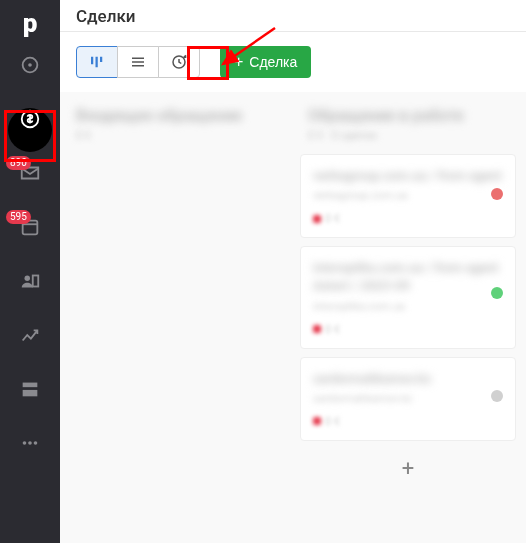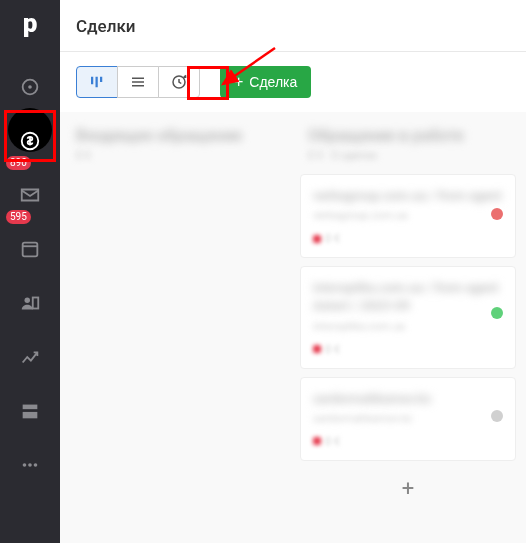--- a/index.html
+++ b/index.html
@@ -1,26 +1,26 @@
 <!DOCTYPE html>
 <html><head>
 <meta charset="utf-8">
 <style>
   * { box-sizing: border-box; margin: 0; padding: 0; }
   body { font-family: -apple-system, BlinkMacSystemFont, "Segoe UI", Roboto, sans-serif; background: #fff; width: 526px; height: 543px; overflow: hidden; position: relative; }
   .app { display: flex; height: 100%; }
   .sidebar { width: 60px; background: #2b2b31; display: flex; flex-direction: column; align-items: center; padding-top: 10px; color: #8a8a8f; position: relative; }
   .logo { color: #fff; font-weight: 900; font-size: 26px; margin-bottom: 18px; line-height: 1; }
-  .side-icon { width: 44px; height: 44px; display: flex; align-items: flex-end; justify-content: center; margin-bottom: 10px; position: relative; cursor: pointer; border-radius: 4px; }
+  .side-icon { width: 44px; height: 44px; display: flex; align-items: flex-start; justify-content: center; margin-bottom: 10px; position: relative; cursor: pointer; border-radius: 4px; }
   .side-icon svg { width: 22px; height: 22px; }
   .side-icon.active { background: #000; border-radius: 50%; }
   .side-icon .badge { position: absolute; top: -6px; left: -2px; background: #e5394d; color: #fff; font-size: 10px; line-height: 14px; padding: 0 4px; border-radius: 7px; min-width: 14px; text-align: center; }
   .active-frame { position: absolute; top: 110px; left: 4px; width: 52px; height: 52px; border: 3px solid #ff0000; pointer-events: none; }
   .main { flex: 1; display: flex; flex-direction: column; background: #fff; }
-  .title-bar { height: 52px; display: flex; align-items: center; padding: 0 16px; border-bottom: 1px solid #e8e8e8; font-size: 17px; color: #333; font-weight: 500; }
+  .title-bar { height: 32px; display: flex; align-items: center; padding: 0 16px; border-bottom: 1px solid #e8e8e8; font-size: 17px; color: #333; font-weight: 500; }
   .toolbar { height: 60px; display: flex; align-items: center; padding: 0 16px; gap: 8px; position: relative; }
   .btn-group { display: flex; }
   .btn-group .tb-btn { border-radius: 0; margin-left: -1px; }
   .btn-group .tb-btn:first-child { border-radius: 4px 0 0 4px; margin-left: 0; }
   .btn-group .tb-btn:last-child { border-radius: 0 4px 4px 0; }
   .tb-btn { height: 32px; min-width: 42px; border: 1px solid #ccc; background: #fff; display: flex; align-items: center; justify-content: center; cursor: pointer; color: #555; border-radius: 4px; }
   .tb-btn.active { background: #eaf2fb; border-color: #3a7fd5; color: #3a7fd5; }
   .tb-btn svg { width: 18px; height: 18px; }
   .list-frame { position: absolute; left: 127px; top: 14px; width: 42px; height: 34px; border: 3px solid #ff0000; pointer-events: none; }
   .arrow { position: absolute; left: 155px; top: -6px; pointer-events: none; }

